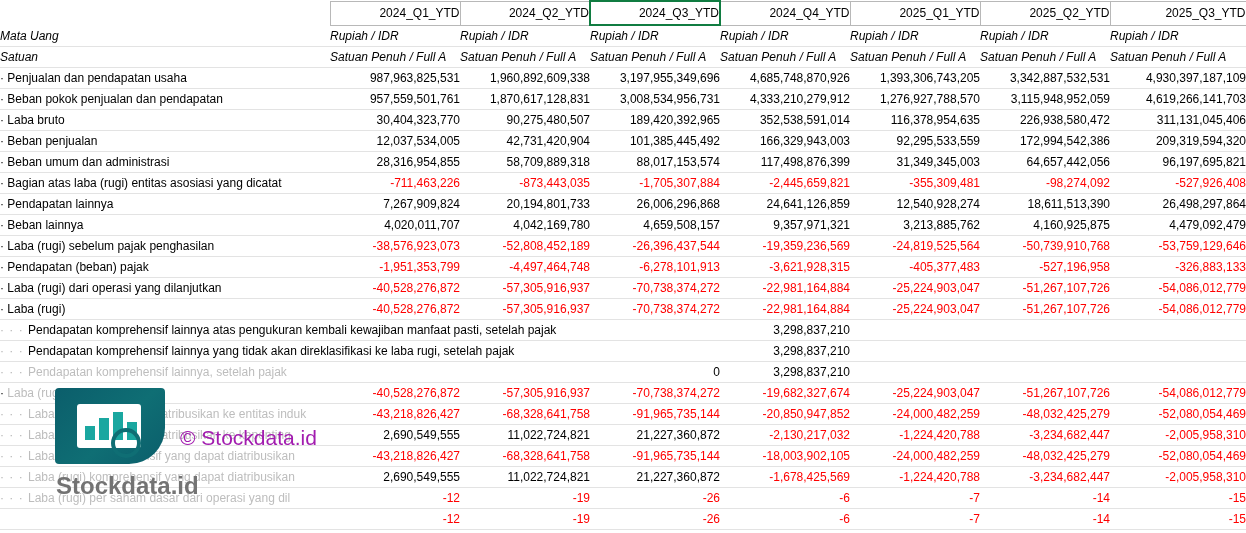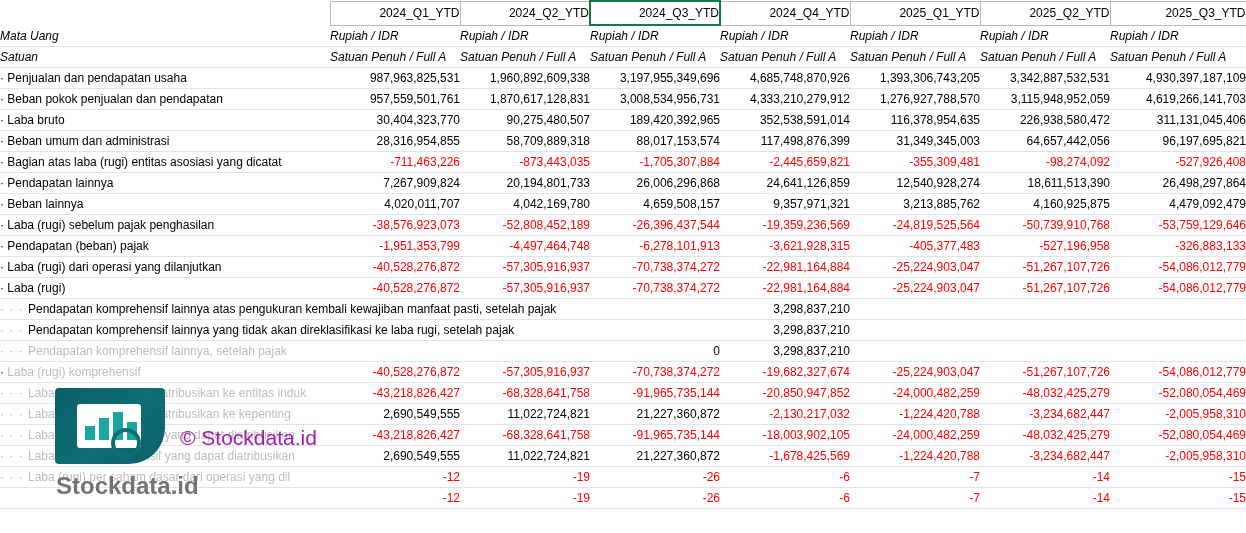--- a/index.html
+++ b/index.html
@@ -214,20 +214,30 @@
         <td class="lbl"><span class="bullet">· </span><span>Laba bruto</span></td>
         <td class="num">30,404,323,770</td>
         <td class="num">90,275,480,507</td>
         <td class="num">189,420,392,965</td>
         <td class="num">352,538,591,014</td>
         <td class="num">116,378,954,635</td>
         <td class="num">226,938,580,472</td>
         <td class="num">311,131,045,406</td>
       </tr>
       <tr class="rowline">
+        <td class="lbl"><span class="bullet">· </span><span>Beban penjualan</span></td>
+        <td class="num">12,037,534,005</td>
+        <td class="num">42,731,420,904</td>
+        <td class="num">101,385,445,492</td>
+        <td class="num">166,329,943,003</td>
+        <td class="num">92,295,533,559</td>
+        <td class="num">172,994,542,386</td>
+        <td class="num">209,319,594,320</td>
+      </tr>
+      <tr class="rowline">
         <td class="lbl"><span class="bullet">· </span><span>Beban umum dan administrasi</span></td>
         <td class="num">28,316,954,855</td>
         <td class="num">58,709,889,318</td>
         <td class="num">88,017,153,574</td>
         <td class="num">117,498,876,399</td>
         <td class="num">31,349,345,003</td>
         <td class="num">64,657,442,056</td>
         <td class="num">96,197,695,821</td>
       </tr>
       <tr class="rowline">

